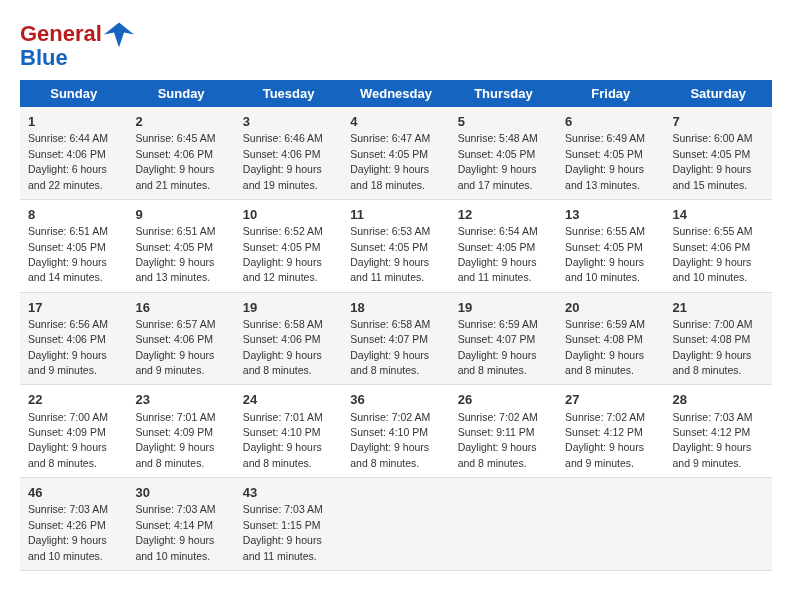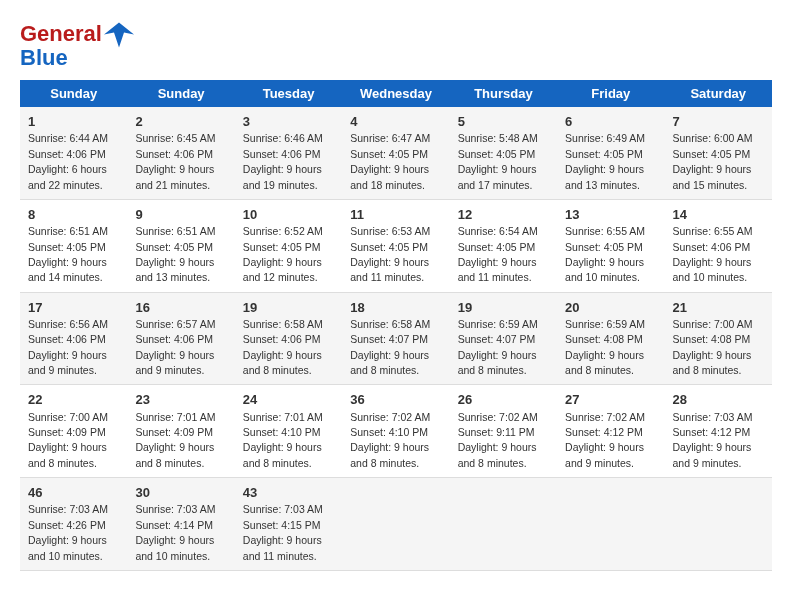--- a/index.html
+++ b/index.html
@@ -153,20 +153,20 @@
         <td><span class="day-num">23</span><span class="day-info">Sunrise: 7:01 AM</span><br><span class="day-info">Sunset: 4:09 PM</span><br><span class="day-info">Daylight: 9 hours and 8 minutes.</span></td>
         <td><span class="day-num">24</span><span class="day-info">Sunrise: 7:01 AM</span><br><span class="day-info">Sunset: 4:10 PM</span><br><span class="day-info">Daylight: 9 hours and 8 minutes.</span></td>
         <td><span class="day-num">36</span><span class="day-info">Sunrise: 7:02 AM</span><br><span class="day-info">Sunset: 4:10 PM</span><br><span class="day-info">Daylight: 9 hours and 8 minutes.</span></td>
         <td><span class="day-num">26</span><span class="day-info">Sunrise: 7:02 AM</span><br><span class="day-info">Sunset: 9:11 PM</span><br><span class="day-info">Daylight: 9 hours and 8 minutes.</span></td>
         <td><span class="day-num">27</span><span class="day-info">Sunrise: 7:02 AM</span><br><span class="day-info">Sunset: 4:12 PM</span><br><span class="day-info">Daylight: 9 hours and 9 minutes.</span></td>
         <td><span class="day-num">28</span><span class="day-info">Sunrise: 7:03 AM</span><br><span class="day-info">Sunset: 4:12 PM</span><br><span class="day-info">Daylight: 9 hours and 9 minutes.</span></td>
       </tr>
       <tr>
         <td><span class="day-num">46</span><span class="day-info">Sunrise: 7:03 AM</span><br><span class="day-info">Sunset: 4:26 PM</span><br><span class="day-info">Daylight: 9 hours and 10 minutes.</span></td>
         <td><span class="day-num">30</span><span class="day-info">Sunrise: 7:03 AM</span><br><span class="day-info">Sunset: 4:14 PM</span><br><span class="day-info">Daylight: 9 hours and 10 minutes.</span></td>
-        <td><span class="day-num">43</span><span class="day-info">Sunrise: 7:03 AM</span><br><span class="day-info">Sunset: 4:15 PM</span><br><span class="day-info">Daylight: 9 hours and 11 minutes.</span></td>
+        <td><span class="day-num">43</span><span class="day-info">Sunrise: 7:03 AM</span><br><span class="day-info">Sunset: 1:15 PM</span><br><span class="day-info">Daylight: 9 hours and 11 minutes.</span></td>
         <td class="empty-cell"></td>
         <td class="empty-cell"></td>
         <td class="empty-cell"></td>
         <td class="empty-cell"></td>
       </tr>
     </tbody>
 </table>
 
 </body></html>

